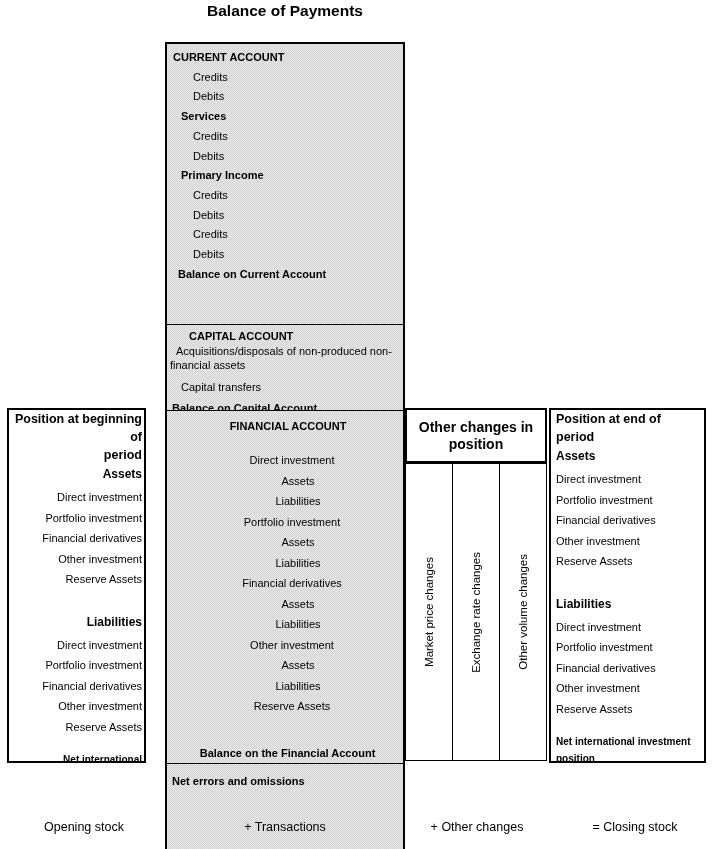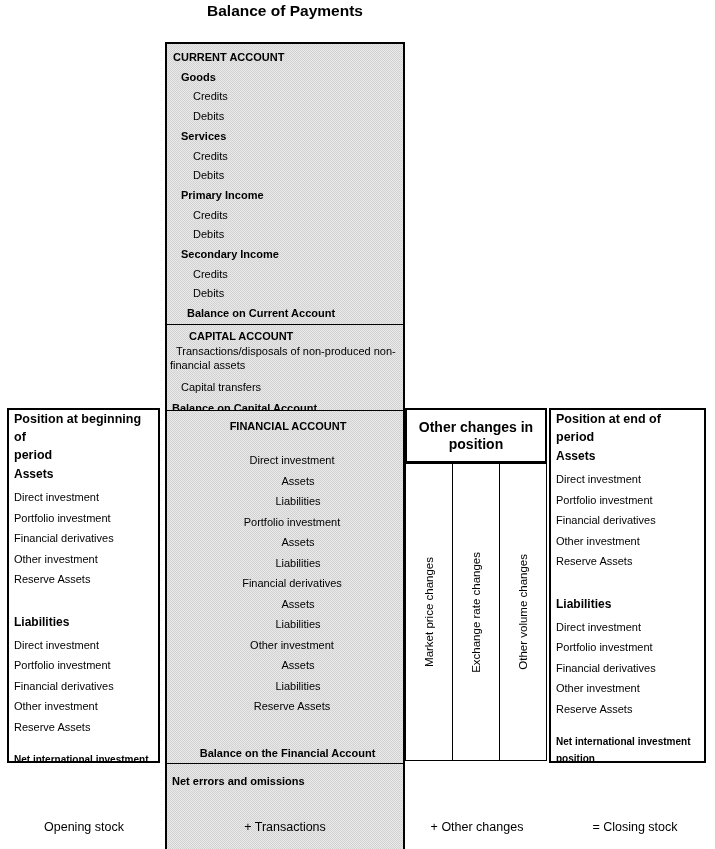--- a/index.html
+++ b/index.html
@@ -29,42 +29,42 @@
   .sec-capital   { height:86px;  border-top:1.5px solid #000; padding-top:3px; }
   .sec-financial { height:353px; border-top:1.5px solid #000; position:relative;text-align:center; }
   .sec-errors    { height:29px;  border-top:1.5px solid #000; display:flex; align-items:flex-end; }
 
   .rows div { line-height:19.7px; white-space:nowrap; }
   .sec-financial .rows div { line-height:20.5px; }
   .s-header  { font-weight:bold; padding-left:6px; }
   .s-group   { font-weight:bold; padding-left:14px; }
   .s-item    { padding-left:26px; }
   .s-mid     { padding-left:14px; }
-  .s-balance { font-weight:bold; padding-left:20px; }
+  .s-balance { font-weight:bold; padding-left:11px; }
 
   .cap-header { font-weight:bold; padding-left:22px; line-height:17px; }
   .cap-acq    { padding-left:3px; text-indent:6px; line-height:13.5px; padding-right:2px; }
   .cap-transfers { padding-left:14px; line-height:19px; margin-top:6px; }
   .cap-balance   { font-weight:bold; padding-left:5px; line-height:19px; margin-top:2px; }
 
   .fin-header { font-weight:bold; padding-left:6px; line-height:20px; margin-top:5px; }
   .sec-financial .rows { margin-top:14px; }
   .fin-balance {
     position:absolute; left:0; bottom:2px; width:100%;
     font-weight:bold; padding-left:5px; line-height:16px; font-size:11px;
   }
   .errors-line { font-weight:bold; padding-left:5px; line-height:16px; padding-bottom:3px; font-size:11px; }
 
   
   .side-box {
     position:absolute; top:408px; height:355px;
     border:2px solid #000; background:#fff;
     padding:0 2px 0 5px; font-size:11px; overflow:hidden;
   }
-  .side-left  { left:7px;   width:153px; }
+  .side-left  { left:7px;   width:139px;text-align:right; }
   .side-right { left:549px; width:157px; }
   .box-title  { font-weight:bold; font-size:12.5px; line-height:18px; white-space:pre-line; }
   .group-head { font-weight:bold; font-size:12px; line-height:20px; }
   .side-box .rows { margin-top:3px; }
   .side-box .rows div { line-height:20.5px; white-space:nowrap; }
   .liab-head { margin-top:22px; }
   .box-footer { font-weight:bold; font-size:10px; line-height:17px; margin-top:14px; white-space:pre-line; }
 
   
   .oc-header {
@@ -96,38 +96,36 @@
 
 <div class="canvas">
 
   <div class="page-title">Balance of Payments</div>
 
   <div class="center-box">
     <div class="sec sec-current">
       <div class="rows">
 
       <div class="s-header">CURRENT ACCOUNT</div>
-          <div class="s-group">Goods</div>
           <div class="s-item">Credits</div>
           <div class="s-item">Debits</div>
           <div class="s-group">Services</div>
           <div class="s-item">Credits</div>
           <div class="s-item">Debits</div>
           <div class="s-group">Primary Income</div>
           <div class="s-item">Credits</div>
           <div class="s-item">Debits</div>
-          <div class="s-group">Secondary Income</div>
           <div class="s-item">Credits</div>
           <div class="s-item">Debits</div>
           <div class="s-balance">Balance on Current Account</div>
         </div>
     </div>
     <div class="sec sec-capital">
       <div class="cap-header">CAPITAL ACCOUNT</div>
-      <div class="cap-acq">Transactions/disposals of non-produced non-financial assets</div>
+      <div class="cap-acq">Acquisitions/disposals of non-produced non-financial assets</div>
       <div class="cap-transfers">Capital transfers</div>
       <div class="cap-balance">Balance on Capital Account</div>
     </div>
     <div class="sec sec-financial">
       <div class="fin-header">FINANCIAL ACCOUNT</div>
       <div class="rows">
 
       <div class="s-mid">Direct investment</div>
           <div class="s-item">Assets</div>
           <div class="s-item">Liabilities</div>

